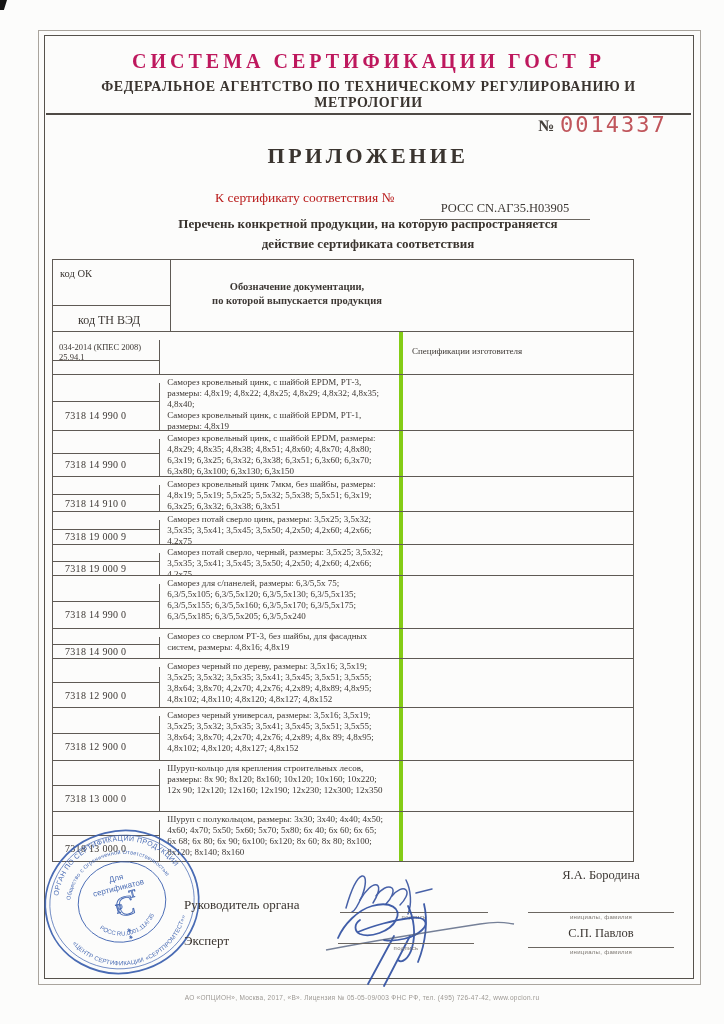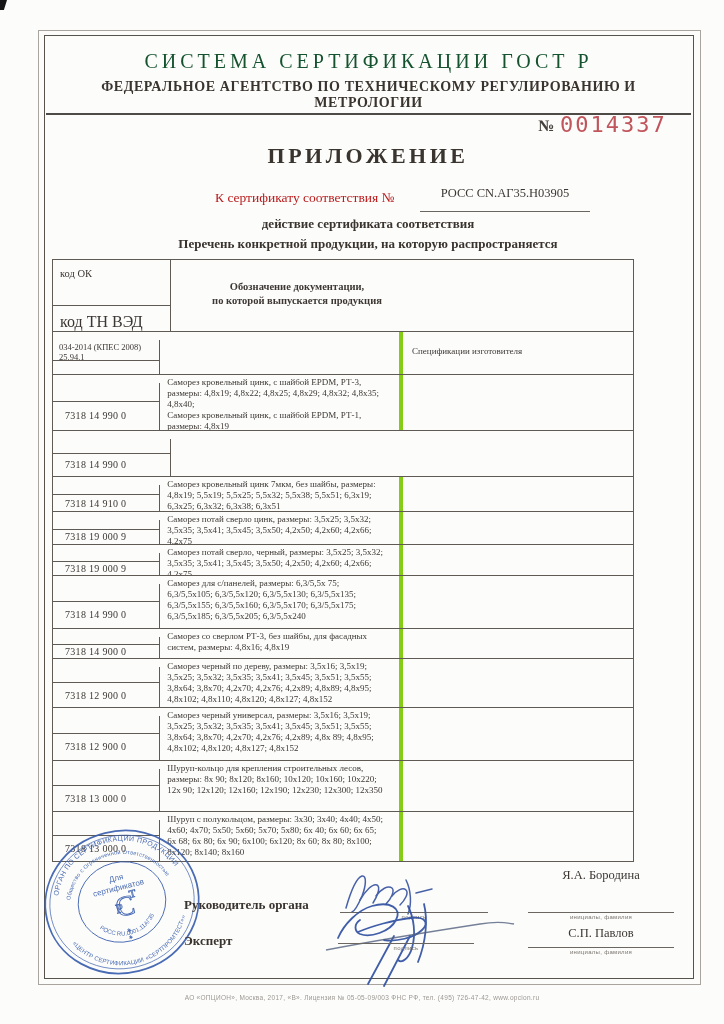--- a/index.html
+++ b/index.html
@@ -4,56 +4,56 @@
 <style>
   html,body{margin:0;padding:0;background:#e8e8e6;}
   .page{position:relative;width:724px;height:1024px;background:#fcfcfb;overflow:hidden;
         font-family:"Liberation Serif",serif;color:#3c3733;}
   .corner-mark{position:absolute;left:0;top:0;width:7px;height:10px;background:#161616;
         clip-path:polygon(0 0,100% 0,55% 100%,0 100%);}
   .outer-frame{position:absolute;left:38px;top:30px;width:661px;height:953px;border:1px solid #a9a49d;}
   .inner-frame{position:absolute;left:44px;top:35px;width:648px;height:942px;border:1.5px solid #56524c;}
   .titlebox{position:absolute;left:46px;top:37px;width:645px;height:76px;border-bottom:2px solid #4e4a45;
         text-align:center;}
-  .title1{margin-top:13px;font-size:20px;font-weight:normal;letter-spacing:4px;color:#14532d;}
+  .title1{margin-top:13px;font-size:20px;font-weight:bold;letter-spacing:4px;color:#be185d;}
   .title2{margin-top:6px;font-size:14px;font-weight:bold;letter-spacing:0.6px;color:#3a342f;text-align:center;}
   .formnum{position:absolute;left:538px;top:112px;display:flex;align-items:flex-start;gap:6px;}
   .formnum .nsign{font-size:16px;font-weight:bold;color:#46413c;margin-top:5px;}
   .formnum .digits{font-family:"DejaVu Sans Mono",monospace;font-size:22px;letter-spacing:2px;color:#c0565c;}
   .apx-title{position:absolute;left:44px;top:143px;width:648px;text-align:center;
         font-size:22px;font-weight:bold;letter-spacing:3.5px;color:#3a342f;}
   .cert-line{position:absolute;left:0;top:186px;width:724px;height:26px;}
   .cert-label{position:absolute;left:215px;top:4px;font-size:13.5px;color:#b91c1c;}
-  .cert-num{position:absolute;left:420px;top:0;width:170px;text-align:center;font-size:12.5px;
-        border-bottom:1px solid #6b6660;padding-bottom:10px;}
+  .cert-num{position:absolute;left:420px;top:15px;width:170px;text-align:center;font-size:12.5px;
+        border-bottom:1px solid #6b6660;padding-bottom:3px;}
   .purpose{position:absolute;left:44px;top:214px;width:648px;text-align:center;
         font-size:13px;font-weight:bold;line-height:20px;color:#3a342f;}
   
   .ctable{position:absolute;left:52px;top:259px;width:582px;border:1.2px solid #5f5a54;box-sizing:border-box;}
   .thead{display:flex;height:71px;border-bottom:1px solid #5f5a54;}
   .thead .h1{width:118px;border-right:1px solid #5f5a54;box-sizing:border-box;}
   .thead .h1 .h1t{height:65%;box-sizing:border-box;border-bottom:1px solid #5f5a54;
         padding:8px 0 0 7px;font-size:10.5px;}
-  .thead .h1 .h1b{padding:7px 0 0 7px;font-size:16px;}
+  .thead .h1 .h1b{padding:7px 0 0 7px;font-size:12px;margin-left:18px;}
   .thead .h2{width:266px;border-right:1px solid #5f5a54;box-sizing:border-box;text-align:center;
         font-size:10.5px;font-weight:bold;line-height:13.5px;padding-top:20px;white-space:pre-line;}
   .thead .h3{width:252px;box-sizing:border-box;text-align:center;
         font-size:10.5px;font-weight:bold;line-height:13.5px;padding-top:20px;white-space:pre-line;}
   .trow{display:flex;border-bottom:1px solid #5f5a54;overflow:hidden;}
   .trow:last-child{border-bottom:none;}
   .c1{width:118px;border-right:1px solid #5f5a54;box-sizing:border-box;display:flex;flex-direction:column;margin-top:8px;}
   .c1top{height:40%;box-sizing:border-box;border-bottom:1px solid #5f5a54;
         font-size:8.5px;line-height:10px;padding:2px 2px 0 6px;white-space:pre-line;overflow:hidden;}
   .trow.first .c1top{height:63%;}
   .c1bot{flex:1;display:flex;align-items:center;font-size:10px;letter-spacing:0.3px;padding-left:12px;}
   .c2{width:266px;border-right:4px solid #84cc16;box-sizing:border-box;
         font-size:9px;line-height:10.9px;padding:2px 3px 0 7px;white-space:pre-line;overflow:hidden;}
   .c3{width:252px;box-sizing:border-box;font-size:9px;padding:14px 4px 0 9px;overflow:hidden;}
   
-  .role{position:absolute;font-size:13px;font-weight:bold;color:#3a342f;}
+  .role{position:absolute;font-size:13px;font-weight:normal;color:#3a342f;}
   .sline{position:absolute;border-bottom:1px solid #6b6660;}
   .scap{position:absolute;font-family:"Liberation Sans",sans-serif;font-size:6px;color:#7a756f;
         text-align:center;letter-spacing:0.3px;}
   .pname{position:absolute;font-size:12.5px;color:#3c3733;text-align:center;}
   .sig{position:absolute;pointer-events:none;}
   
   .imprint{position:absolute;left:0;top:994px;width:724px;text-align:center;
         font-family:"Liberation Sans",sans-serif;font-size:6.5px;letter-spacing:0.3px;color:#9c9893;}
   .stamp{position:absolute;left:36px;top:822px;opacity:0.92;}
 </style>
@@ -77,22 +77,22 @@
   </div>
 
   <div class="apx-title">ПРИЛОЖЕНИЕ</div>
 
   <div class="cert-line">
     <span class="cert-label">К сертификату соответствия №</span>
     <span class="cert-num">РОСС CN.АГ35.Н03905</span>
   </div>
 
   <div class="purpose">
+    <div>Перечень конкретной продукции,  на которую распространяется</div>
     <div>действие сертификата соответствия</div>
-    <div>Перечень конкретной продукции,  на которую распространяется</div>
   </div>
 
   <div class="ctable">
     <div class="thead">
       <div class="h1">
         <div class="h1t">код ОК</div>
         <div class="h1b">код ТН ВЭД</div>
       </div>
       <div class="h3">Обозначение документации,
 по которой выпускается продукция</div>
@@ -119,20 +119,24 @@
 Саморез кровельный цинк, с шайбой EPDM, РТ-1,
 размеры: 4,8х19</div>
       <div class="c3"></div>
     </div>
 
     <div class="trow" style="height: 45px;">
       <div class="c1">
         <div class="c1top"></div>
         <div class="c1bot">7318 14 990 0</div>
       </div>
+      <div class="c2">Саморез кровельный цинк, с шайбой EPDM, размеры:
+4,8х29; 4,8х35; 4,8х38; 4,8х51; 4,8х60; 4,8х70; 4,8х80;
+6,3х19; 6,3х25; 6,3х32; 6,3х38; 6,3х51; 6,3х60; 6,3х70;
+6,3х80; 6,3х100; 6,3х130; 6,3х150</div>
       <div class="c3"></div>
     </div>
 
     <div class="trow" style="height: 34px;">
       <div class="c1">
         <div class="c1top"></div>
         <div class="c1bot">7318 14 910 0</div>
       </div>
       <div class="c2">Саморез кровельный цинк 7мкм, без шайбы, размеры:
 4,8х19; 5,5х19; 5,5х25; 5,5х32; 5,5х38; 5,5х51; 6,3х19;

